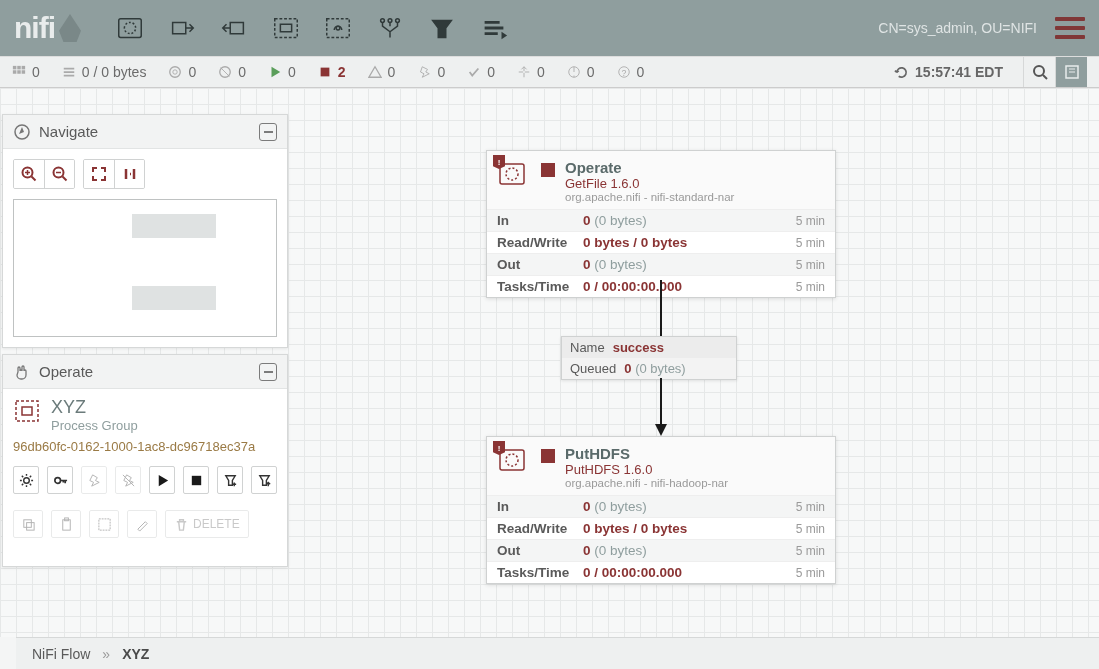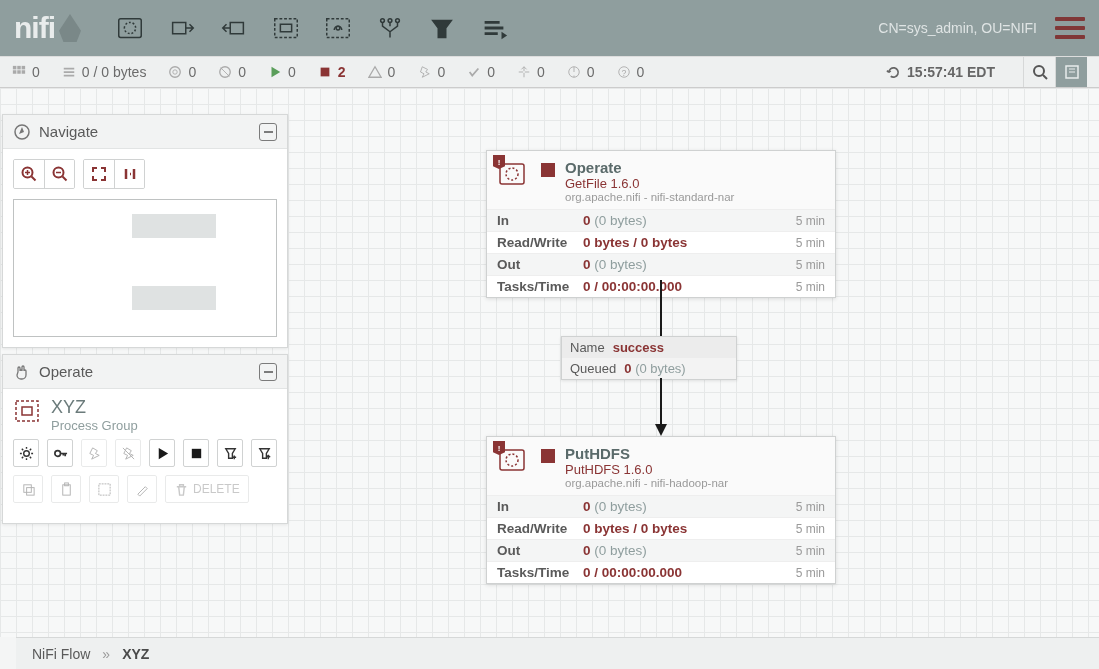--- a/index.html
+++ b/index.html
@@ -54,21 +54,21 @@
   align-items: center;
   padding: 0 12px 0 12px;
   font-size: 14px;
   color: #6b6b6b;
   position: relative;
 }
 #statusbar .stat { display: flex; align-items: center; gap: 6px; margin-right: 22px; }
 #statusbar .stat .sic { width: 14px; height: 14px; display: inline-flex; align-items: center; justify-content: center; }
 #statusbar .stat .sic svg { width: 14px; height: 14px; }
 #statusbar .red { color: #8a3434; font-weight: 600; }
-#statusbar .ref { display: flex; align-items: flex-end; gap: 6px; font-weight: 600; color: #666; margin-left: auto; margin-right: 28px; }
+#statusbar .ref { display: flex; align-items: flex-end; gap: 6px; font-weight: 600; color: #666; margin-left: auto; margin-right: 20px; }
 #status-right { display: flex; height: 100%; }
 #status-right .btn { width: 32px; display: flex; align-items: center; justify-content: center; border-left: 1px solid #d6d8d8; cursor: pointer; }
 #status-right .btn.active { background: #8f9e9e; }
 #status-right .btn svg { width: 16px; height: 16px; }
 
 
 #canvas {
   position: absolute;
   left: 0; top: 88px; right: 0; bottom: 32px;
   background-image:
@@ -111,21 +111,21 @@
 
 #op-panel { position: absolute; left: 2px; top: 266px; width: 286px; }
 #op-body { padding: 8px 10px 12px; }
 #op-target { display: flex; align-items: flex-start; gap: 10px; margin-bottom: 6px; }
 #op-target .pg-ic { width: 28px; height: 28px; color:#8a3434; }
 #op-target .pg-ic svg { width: 28px; height: 28px; stroke:#8a3434; fill:none; stroke-width:1.5; }
 #op-name { font-size: 18px; color: #6b7b7b; font-weight: 500; }
 #op-type { font-size: 13px; color: #8f9e9e; }
 #op-uuid { font-size: 13px; color: #9a7a45; margin: 6px 0 12px; }
 
-.op-row { display: flex; gap: 8px; margin-bottom: 8px; }
+.op-row { display: flex; gap: 8px; margin-bottom: 16px; }
 .ob { width: 30px; height: 28px; border: 1px solid #d0d2d2; border-radius: 2px; display: flex; align-items: center; justify-content: center; cursor: pointer; background:#fff; }
 .ob.disabled { opacity: .45; cursor: default; }
 .ob svg { width: 15px; height: 15px; }
 .ob.play svg { fill:#1a1a1a; }
 .ob.stop svg { fill:#1a1a1a; }
 .ob-del { width: auto; padding: 0 8px; display:flex; gap:4px; align-items:center; font-size:12px; color:#8a8a8a; }
 
 
 .processor {
   position: absolute;
@@ -458,20 +458,21 @@
       <div id="op-target">
         <span class="pg-ic"><svg viewBox="0 0 28 28">
               <rect x="3" y="4" width="22" height="20" stroke-dasharray="3 2"></rect>
               <rect x="9" y="10" width="10" height="8"></rect>
             </svg></span>
         <div>
           <div id="op-name">XYZ</div>
           <div id="op-type">Process Group</div>
         </div>
       </div>
+      <div id="op-uuid">96db60fc-0162-1000-1ac8-dc96718ec37a</div>
 
       <div class="op-row">
         <div class="ob">
             <svg viewBox="0 0 16 16">
               <circle cx="8" cy="8" r="3" fill="none" stroke="#333" stroke-width="1.5"></circle>
               <path d="M8 1v2M8 13v2M1 8h2M13 8h2M3 3l1.5 1.5M13 13l-1.5-1.5M13 3l-1.5 1.5M3 13l1.5-1.5" stroke="#333" stroke-width="1.5"></path>
             </svg>
           </div>
         <div class="ob">
             <svg viewBox="0 0 16 16">

